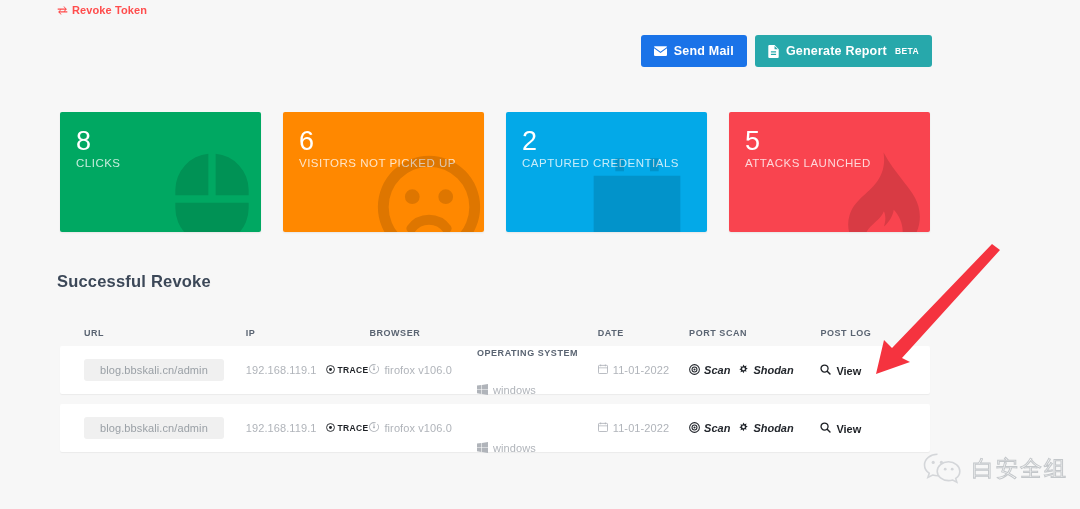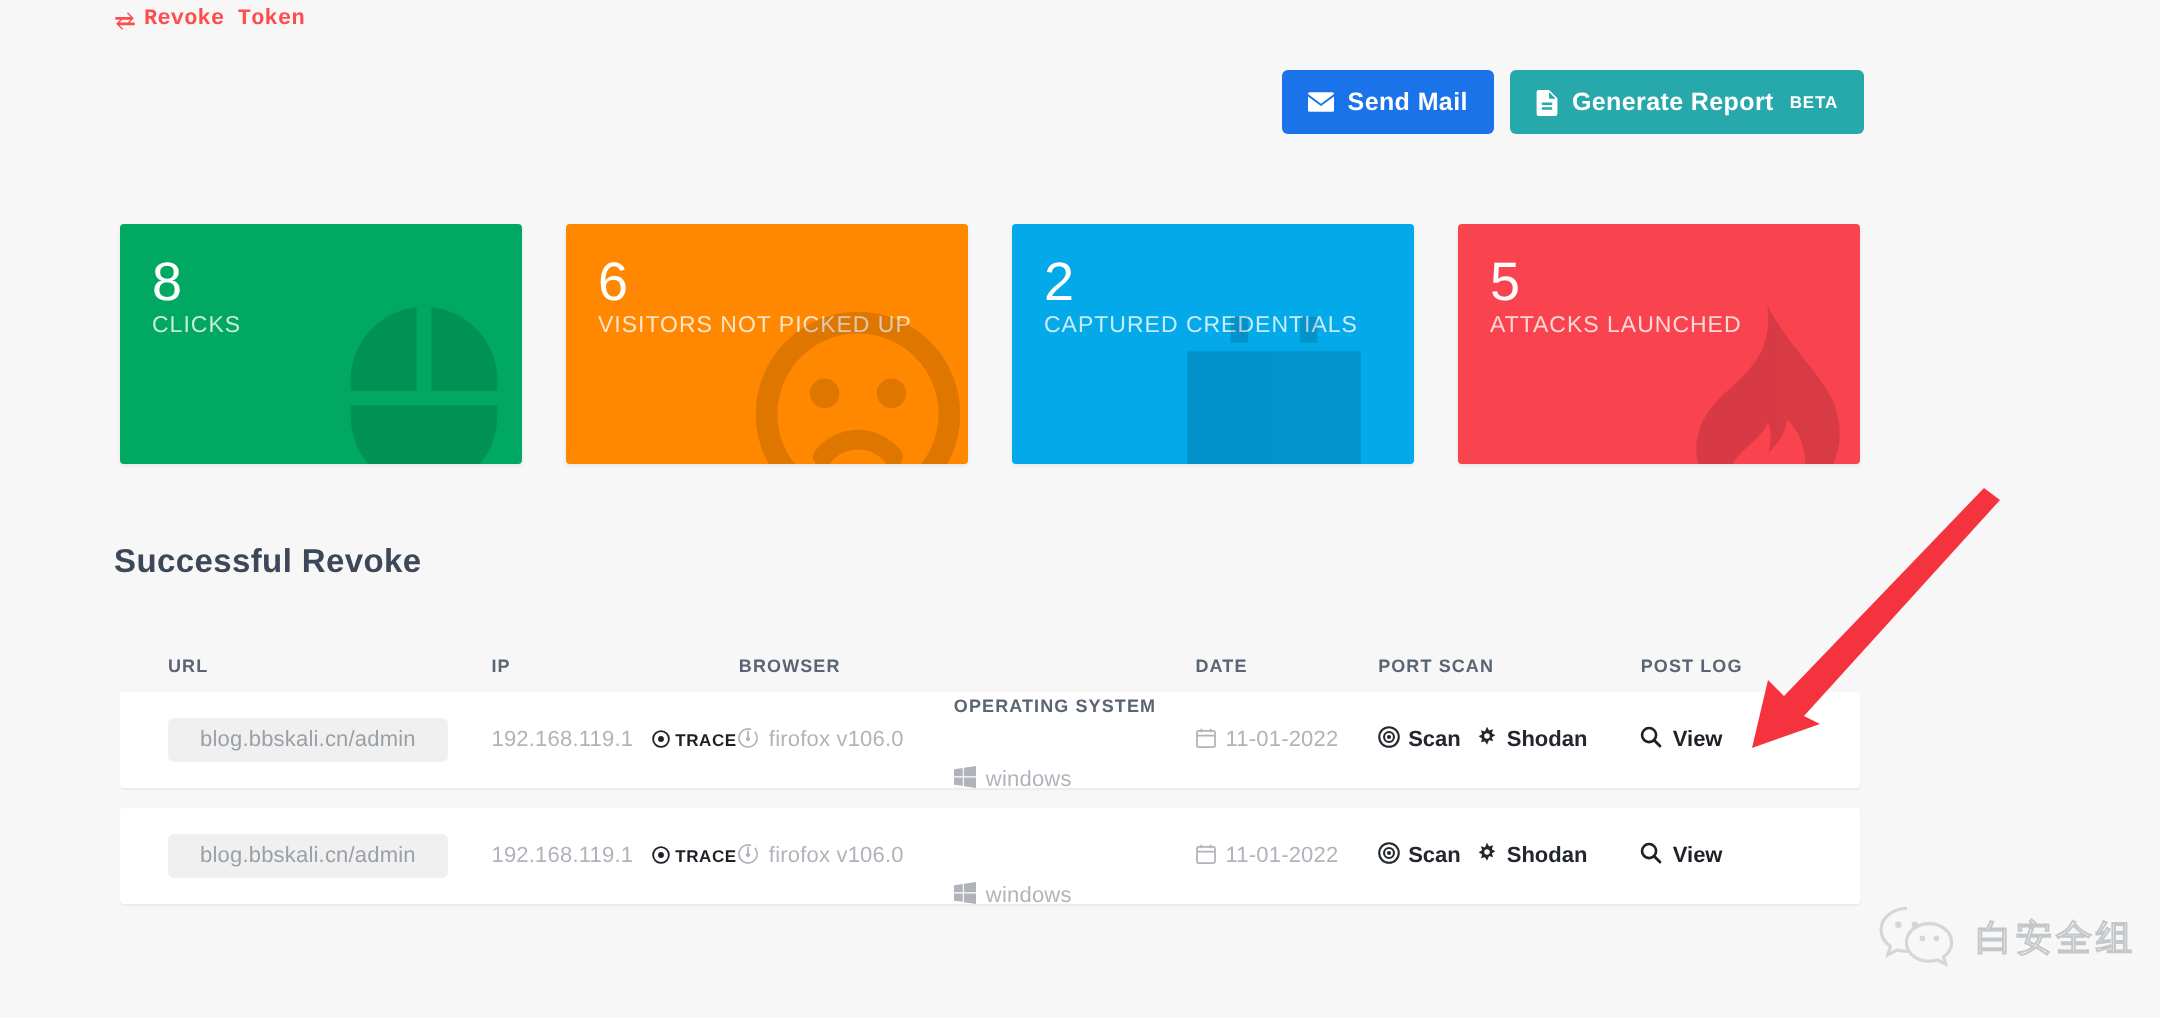--- a/index.html
+++ b/index.html
@@ -5,21 +5,21 @@
   * { box-sizing: border-box; margin: 0; padding: 0; }
   html, body {
     width: 1080px; height: 509px;
     background: #f7f7f7;
     font-family: "Liberation Sans", sans-serif;
     overflow: hidden;
   }
   .page { position: relative; width: 1080px; height: 509px; background: #f7f7f7; }
 
   
-  .toplinks { position: absolute; left: 57px; top: 2px; font-family: Liberation Mono, monospace; }
+  .toplinks { position: absolute; left: 57px; top: 2px; }
   .toplink {
     display: flex; align-items: center; gap: 4px;
     font-size: 11px; line-height: 16px; letter-spacing: .1px;
     cursor: pointer; text-decoration: none;
   }
   .toplink.revoke { color: #ff4d4d; font-weight: 700; margin-bottom: 5px; }
   .toplink.control { color: #3b8cff; font-weight: 500; }
   .toplink .ic { display: inline-flex; width: 11px; height: 11px; align-items: center; justify-content: center; }
   .toplink .ic svg { display: block; }
 
@@ -89,37 +89,37 @@
   .cell-muted {
     display: flex; align-items: center; gap: 5px;
     font-size: 11px; color: #b0b4ba; letter-spacing: .1px;
   }
   .trace {
     display: inline-flex; align-items: center; gap: 3px;
     font-size: 8.5px; font-weight: 700; color: #1d2025; letter-spacing: .3px;
     margin-left: 4px;
   }
   .portscan { display: flex; align-items: center; gap: 4px; font-size: 11px; color: #23272d; font-weight: 600; }
-  .portscan .grp { display: inline-flex; align-items: center; gap: 4px; cursor: pointer; }
+  .portscan .grp { display: inline-flex; align-items: center; gap: 4px; cursor: pointer; font-style: italic; }
   .viewlink {
     display: inline-flex; align-items: center; gap: 5px;
     font-size: 11px; font-weight: 600; color: #1d2025; cursor: pointer;
   }
   svg { flex: none; }
 
   
   .arrow { position: absolute; left: 840px; top: 240px; pointer-events: none; }
 
   
   .watermark {
     position: absolute; right: 12px; bottom: 22px;
     display: flex; align-items: center; gap: 8px; opacity: .55;
   }
   .watermark .wm-text {
-    font-size: 18px; color: #ffffff; letter-spacing: 2px;
+    font-size: 22px; color: #ffffff; letter-spacing: 2px;
     -webkit-text-stroke: 1px #9aa0a6;
     font-family: "DejaVu Sans", sans-serif;
   }
   .watermark .wm-icon svg { display: block; }
 </style>
 </head>
 <body>
 
 <div class="page">
 

